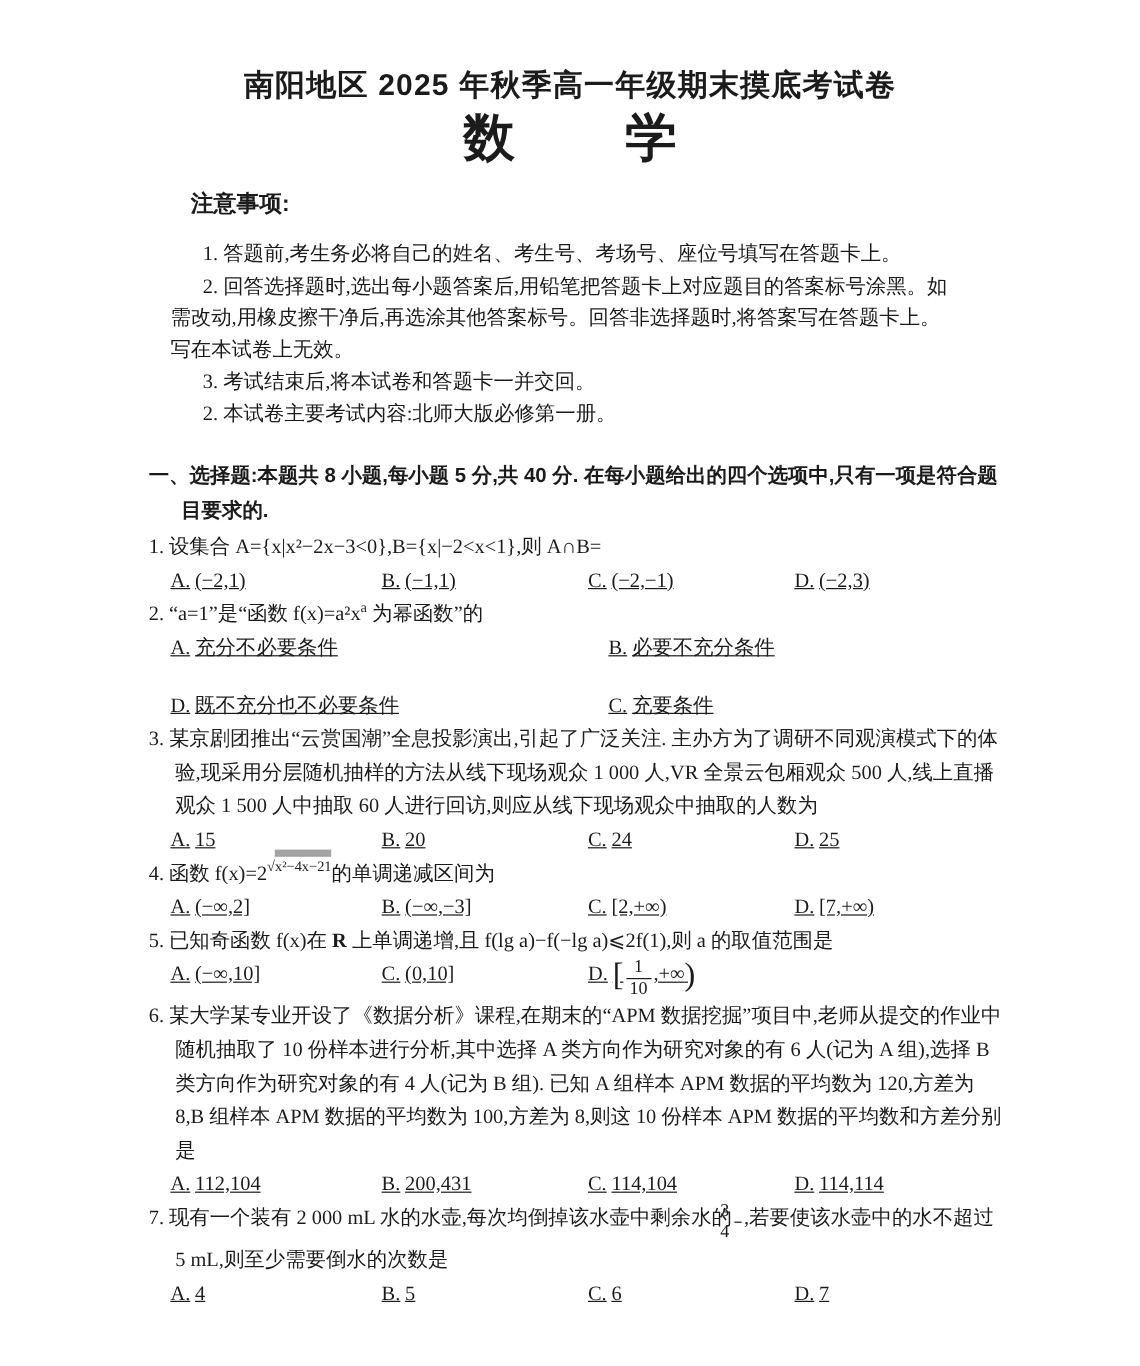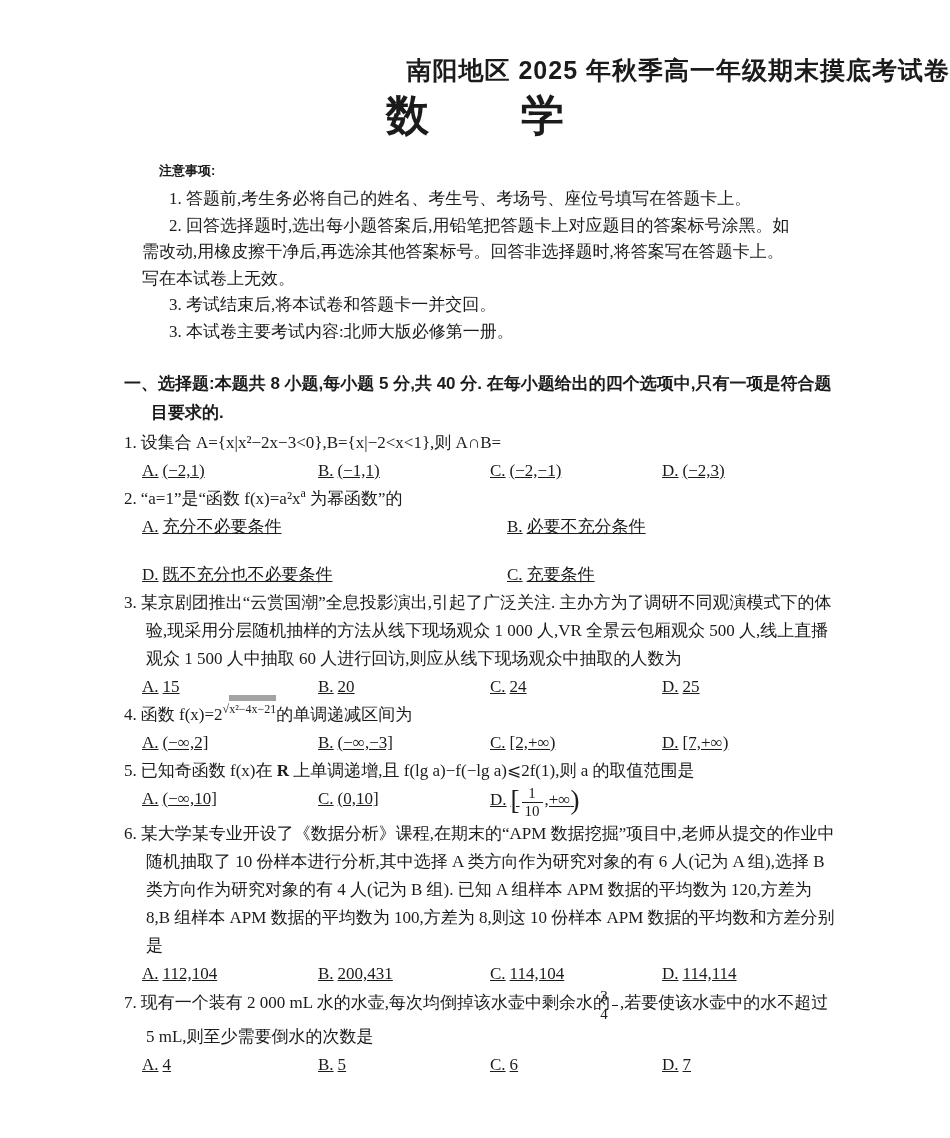--- a/index.html
+++ b/index.html
@@ -8,40 +8,40 @@
     background:#ffffff;
     color:#1b1b1b;
     font-family:"Liberation Serif","DejaVu Serif",serif;
     overflow:hidden;
   }
   .page{position:relative;width:950px;height:1138px;}
 
   
   .title1{
     margin:54px 0 0 0;
-    text-align:right;
+    text-align:center;
     font-family:"Liberation Sans","DejaVu Sans",sans-serif;
     font-weight:bold;
     font-size:25px;
     letter-spacing:1px;
   }
   .subject{
     margin-top:4px;
     display:flex;justify-content:center;gap:92px;
     font-family:"Liberation Sans","DejaVu Sans",sans-serif;
     font-weight:bold;
     font-size:43px;line-height:48px;
   }
 
   
   .notice{margin:20px 152px 0 142px;font-size:17px;line-height:26.5px;}
   .notice-heading{
     font-family:"Liberation Sans","DejaVu Sans",sans-serif;
-    font-weight:bold;font-size:13px;line-height:24px;
-    margin-left:17px;margin-bottom:3px;
+    font-weight:bold;font-size:19px;line-height:24px;
+    margin-left:17px;margin-bottom:16px;
   }
   .notice p{margin:0;text-indent:27px;}
 
   
   .section-head{
     margin:24px 112px 0 124px;
     font-family:"Liberation Sans","DejaVu Sans",sans-serif;
     font-weight:bold;font-size:17px;line-height:29px;
     padding-left:27px;text-indent:-27px;
   }
@@ -85,21 +85,21 @@
   <div class="subject">
     <span>数</span>
     <span>学</span>
   </div>
 
   <div class="notice">
     <div class="notice-heading">注意事项:</div>
     <p>1. 答题前,考生务必将自己的姓名、考生号、考场号、座位号填写在答题卡上。</p>
     <p>2. 回答选择题时,选出每小题答案后,用铅笔把答题卡上对应题目的答案标号涂黑。如需改动,用橡皮擦干净后,再选涂其他答案标号。回答非选择题时,将答案写在答题卡上。写在本试卷上无效。</p>
     <p>3. 考试结束后,将本试卷和答题卡一并交回。</p>
-    <p>3. 本试卷主要考试内容:北师大版必修第一册。</p>
+    <p>2. 本试卷主要考试内容:北师大版必修第一册。</p>
   </div>
 
   <div class="section-head">一、选择题:本题共 8 小题,每小题 5 分,共 40 分. 在每小题给出的四个选项中,只有一项是符合题目要求的.</div>
 
   <div class="qwrap">
 
     <div>
       <p class="qtext"><span class="qnum">1.</span><span>设集合 A={x|x²−2x−3&lt;0},B={x|−2&lt;x&lt;1},则 A∩B=</span></p>
       <div class="opts">
         <span class="opt"><span class="olabel">A.</span><span>(−2,1)</span></span>

